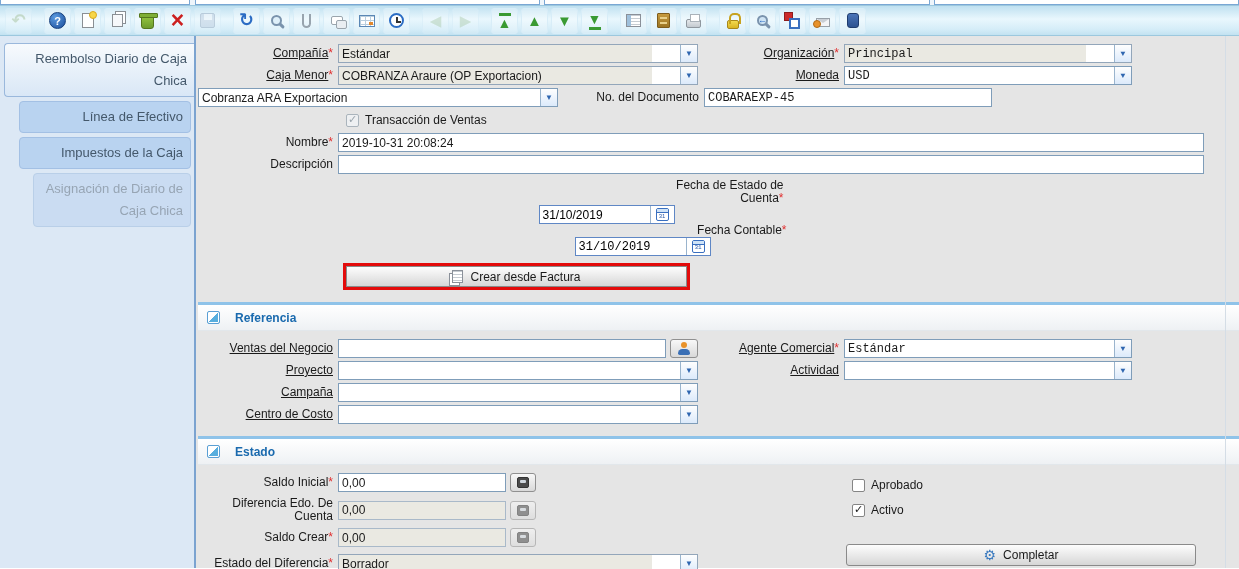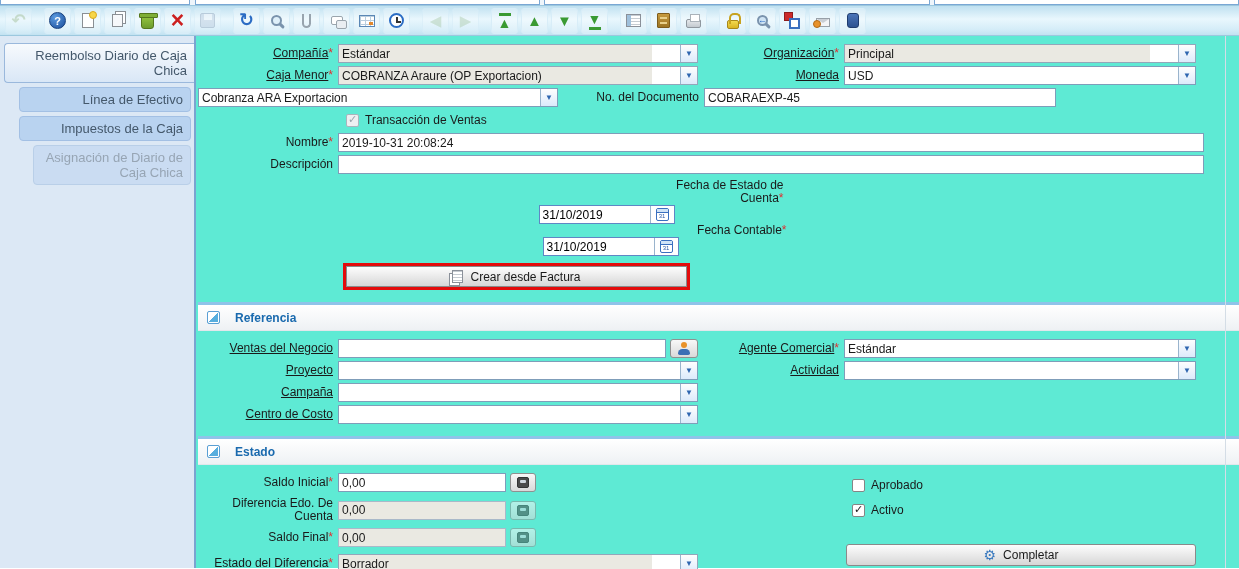--- a/index.html
+++ b/index.html
@@ -86,35 +86,35 @@
   .ic-request::before{content:"";position:absolute;left:0;top:0;border-left:6px solid transparent;
     border-right:6px solid transparent;border-top:4px solid #c9ced4;}
   .ic-request::after{content:"";position:absolute;left:-4px;bottom:-2px;width:6px;height:6px;border-radius:50%;
     background:#e8922a;border:1px solid #b06a18;}
   .ic-product{width:12px;height:15px;background:linear-gradient(#4a74b8,#2d5290);border:1px solid #1f3c6e;border-radius:3px;}
 
   
   .main { display:flex; height:532px; }
   .sidebar { width:196px; flex:none; background:#dce8f5; border-right:2px solid #7ba3d0; padding-top:7px; }
   .stab { border:1px solid #9ab8dc; border-radius:4px; padding:4px 7px; text-align:right;
-    font-size:13px; color:#44586b; line-height:15px; margin-bottom:4px; cursor:pointer; }
+    font-size:13px; color:#44586b; line-height:22px; margin-bottom:4px; cursor:pointer; }
   .stab.active { margin-left:4px; margin-right:0; border-right:none; border-radius:4px 0 0 4px;
     background:linear-gradient(#f7fafd,#d9e7f6); }
   .stab.sub { margin-left:19px; margin-right:3px; background:#b9d3f0; border-color:#a3c0e4; }
   .stab.disabled { margin-left:33px; margin-right:3px; background:#cadcf2; border-color:#b9cfe8; color:#97a5b4; cursor:default; }
 
-  .content { flex:1; background:#5eead4; padding:8px 0 0 2px; position:relative; }
+  .content { flex:1; background:#e5e5e5; padding:8px 0 0 2px; position:relative; }
   .edge-line { position:absolute; top:0; bottom:0; right:13px; width:1px; background:#d4dde6; }
 
   
   .frow { display:flex; align-items:center; margin-bottom:3px; }
   .lab { width:140px; flex:none; text-align:right; padding-right:5px; line-height:13px; }
   .lab2 { width:146px; flex:none; text-align:right; padding-right:5px; line-height:13px; }
   .fld { width:360px; flex:none; }
-  .fld2 { width:352px; flex:none; }
+  .fld2 { width:288px; flex:none;font-family:Liberation Mono, monospace; }
   .lnk { text-decoration:underline; }
   .req { color:#e03030; }
 
   .combo { display:flex; height:19px; border:1px solid #7f9db9; background:#fff;gap:28px; }
   .combo .val { flex:1; padding:2px 3px; white-space:nowrap; overflow:hidden; }
   .combo .arr { width:17px; flex:none; background:linear-gradient(#fefefe,#dceafb);
     border-left:1px solid #9ab4cd; display:flex; align-items:center; justify-content:center;
     color:#2f66b0; font-size:8px; }
   .combo.ro { border-color:#93a6ba; }
   .combo.ro .val { background:#eae9e2; }
@@ -457,21 +457,21 @@
       <div class="frow" style="margin-bottom:5px;">
         <div class="lab"><span>Diferencia Edo. De Cuenta</span></div>
         <div class="mgrp">
           <input class="tin ro" readonly="" value="0,00" style="">
           <span class="mbtn dis">
               <span class="calc-ic"></span>
             </span>
         </div>
       </div>
       <div class="frow" style="margin-bottom:7px;">
-        <div class="lab"><span>Saldo Final</span><span class="req">*</span></div>
+        <div class="lab"><span>Saldo Crear</span><span class="req">*</span></div>
         <div class="mgrp">
           <input class="tin ro" readonly="" value="0,00" style="">
           <span class="mbtn dis">
               <span class="calc-ic"></span>
             </span>
         </div>
       </div>
       <div class="frow">
         <div class="lab"><span>Estado del Diferencia</span><span class="req">*</span></div>
         <div class="fld">

